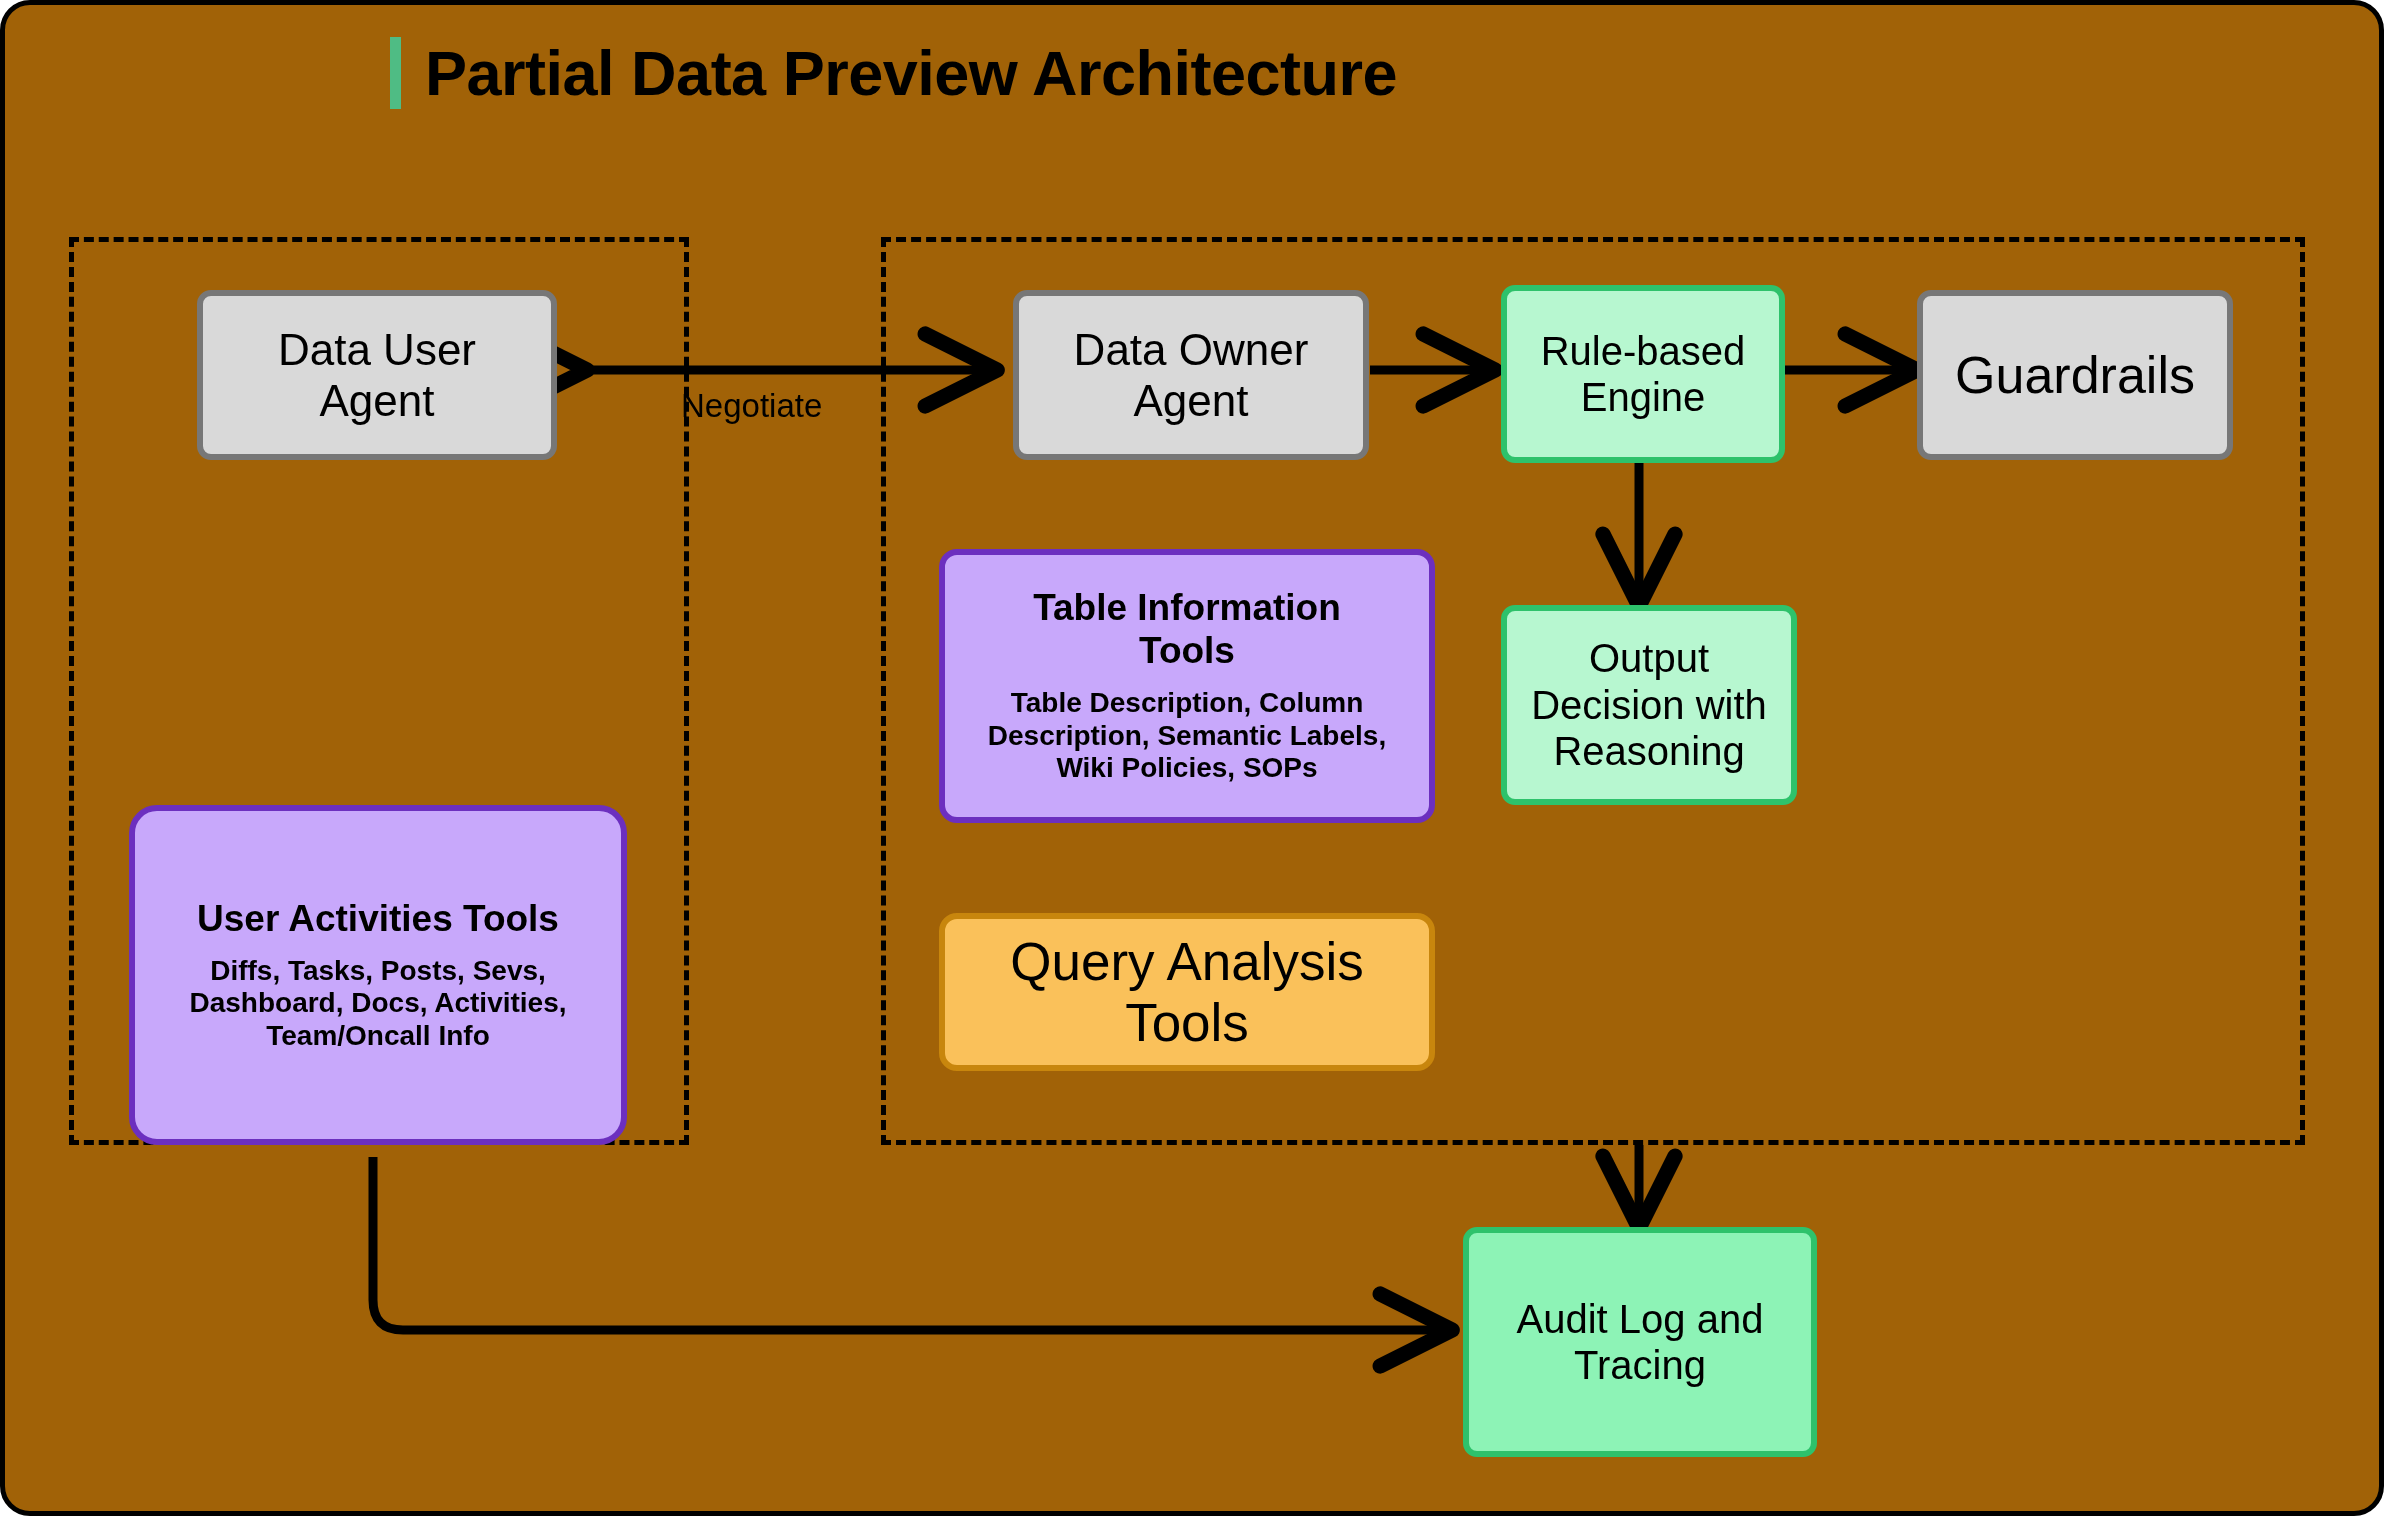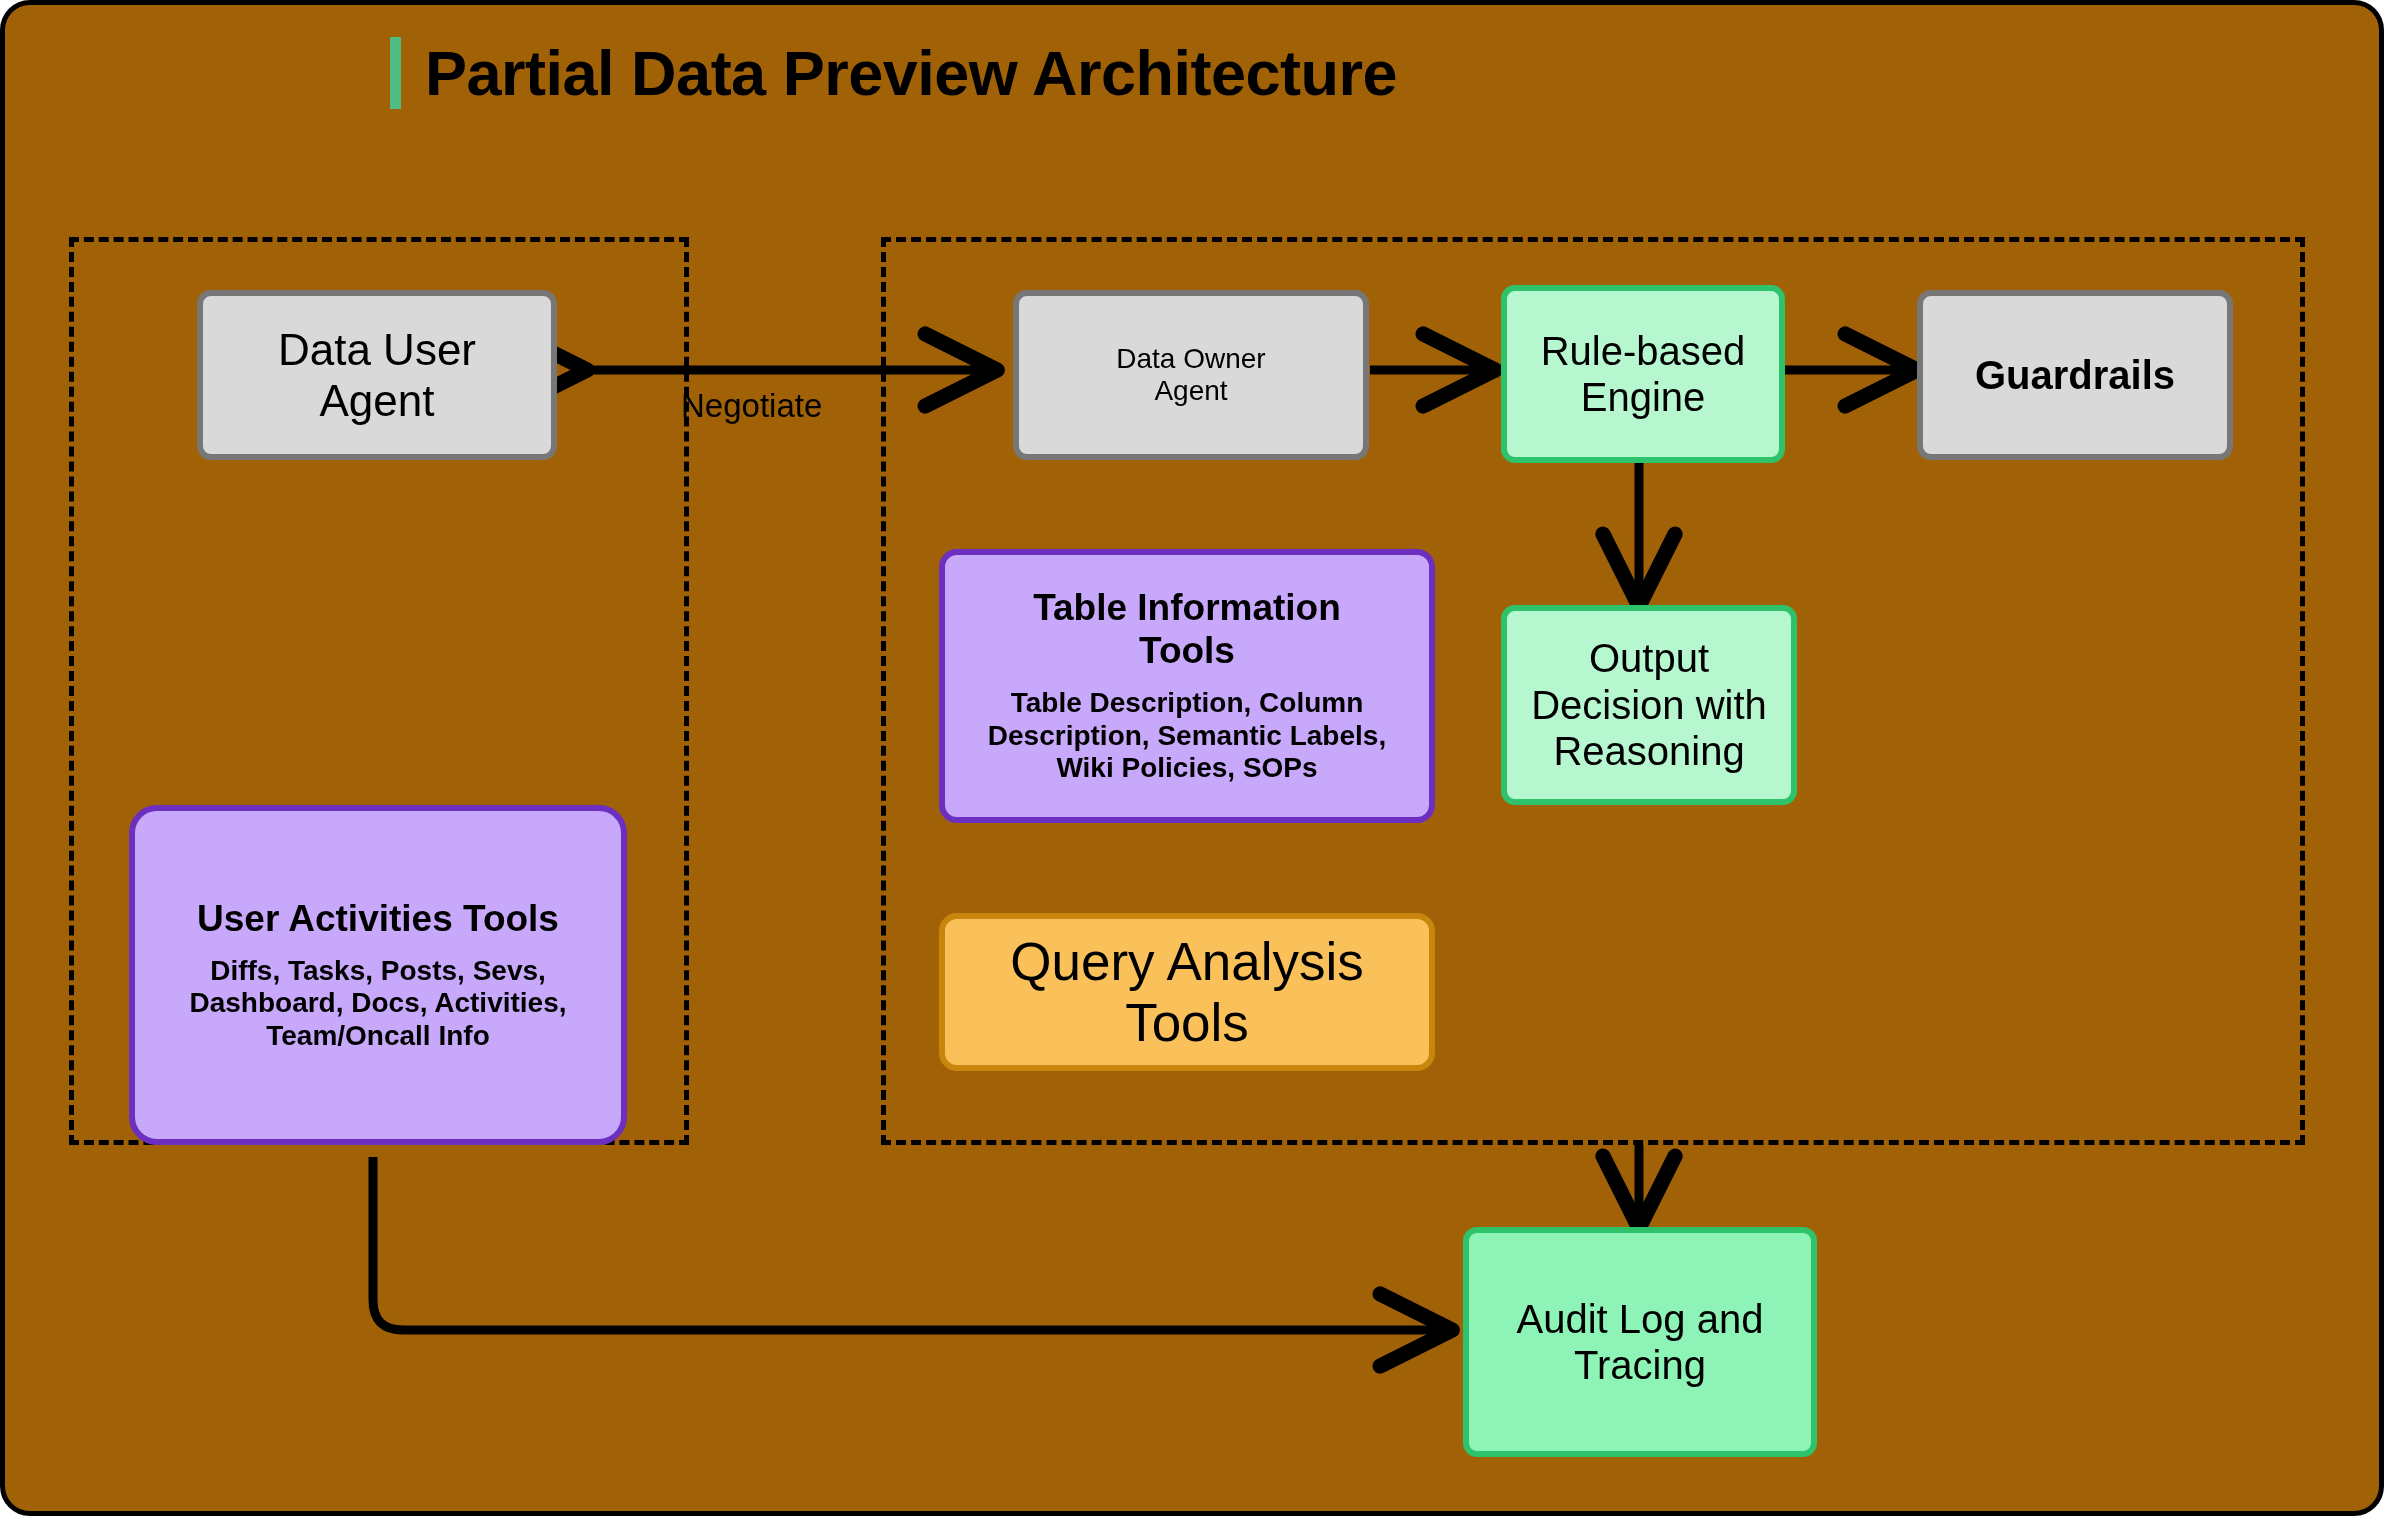--- a/index.html
+++ b/index.html
@@ -159,31 +159,31 @@
   </svg>
 
   <div class="edge-label" style="left:676px; top:382px;">Negotiate</div>
 
   <div class="node gray" style="left:192px; top:285px; width:360px; height:170px;">
     <div class="title" style="font-size:44px;">Data User
 Agent</div>
   </div>
 
   <div class="node gray" style="left:1008px; top:285px; width:356px; height:170px;">
-    <div class="title" style="font-size:28px;">Data Owner
+    <div class="title" style="font-size:44px;">Data Owner
 Agent</div>
   </div>
 
   <div class="node green" style="left:1496px; top:280px; width:284px; height:178px;align-items:center;">
     <div class="title" style="font-size:40px;">Rule-based
 Engine</div>
   </div>
 
   <div class="node gray" style="left:1912px; top:285px; width:316px; height:170px;">
-    <div class="title" style="font-size:40px;font-weight:bold;">Guardrails</div>
+    <div class="title" style="font-size:52px;">Guardrails</div>
   </div>
 
   <div class="node green" style="left:1496px; top:600px; width:296px; height:200px;">
     <div class="title" style="font-size:40px;">Output
 Decision with
 Reasoning</div>
   </div>
 
   <div class="node purple" style="left:934px; top:544px; width:496px; height:274px; border-radius:18px;">
     <div class="title" style="font-size:37px; font-weight:bold;">Table Information

